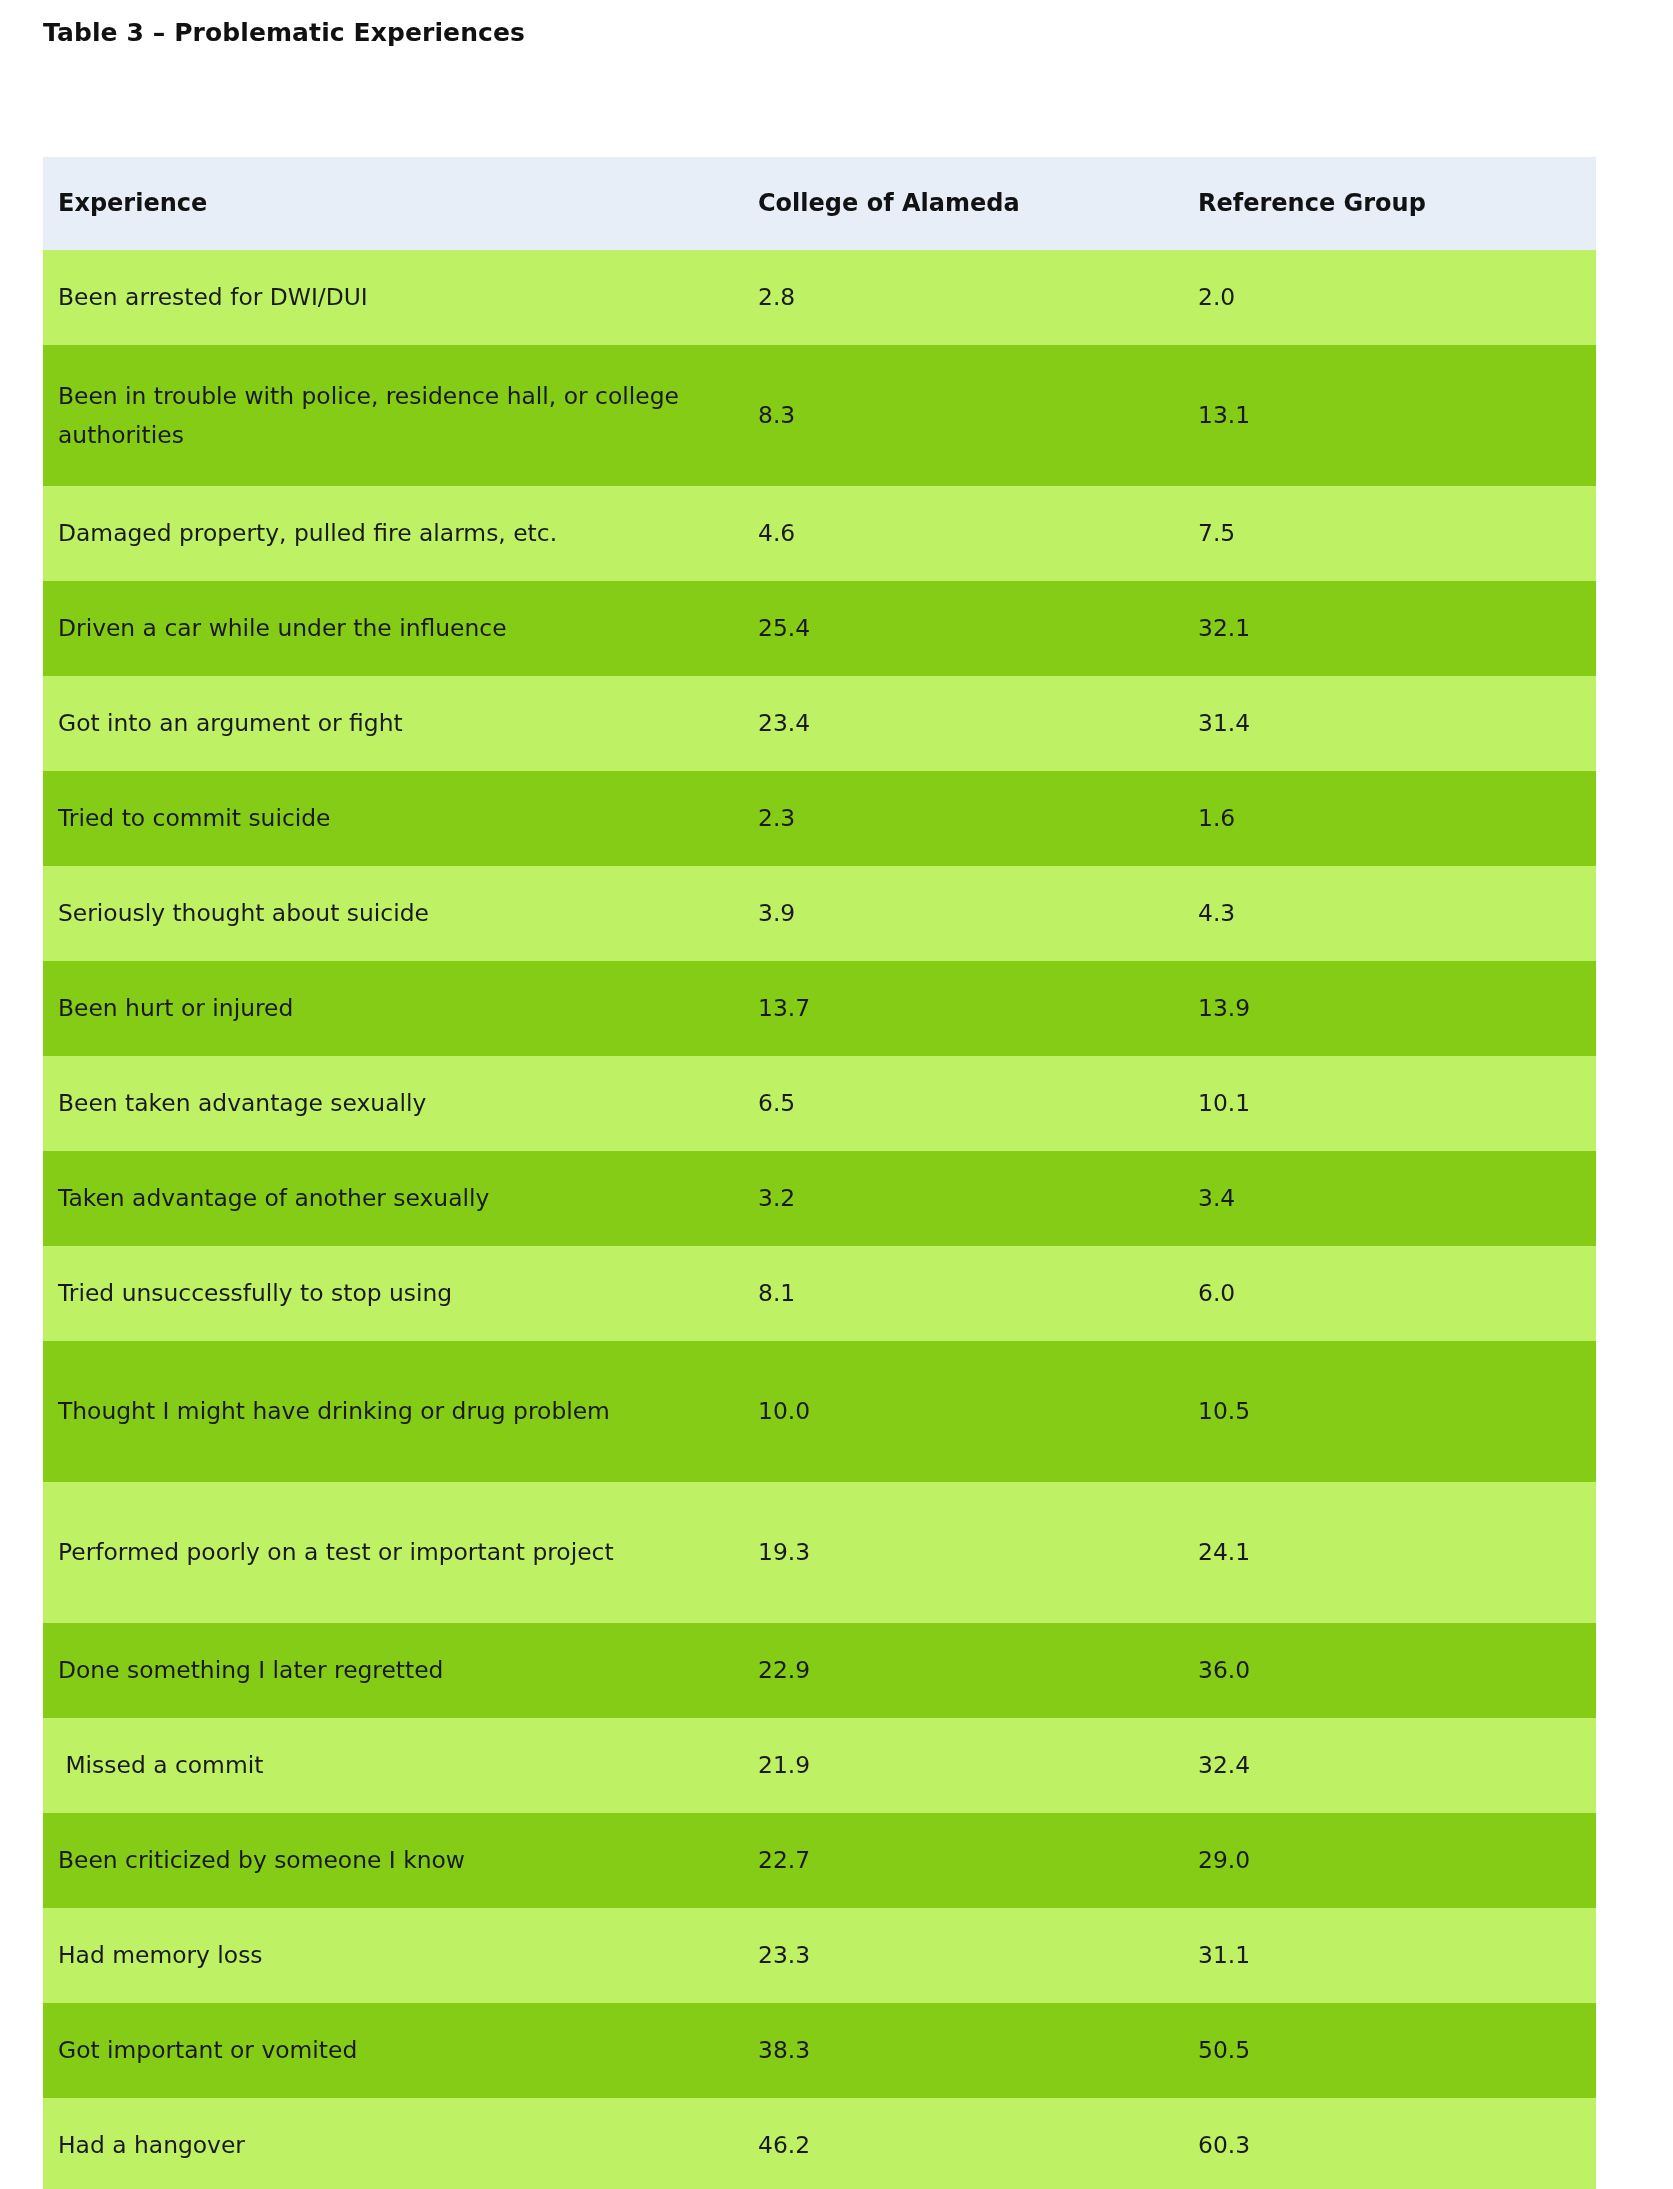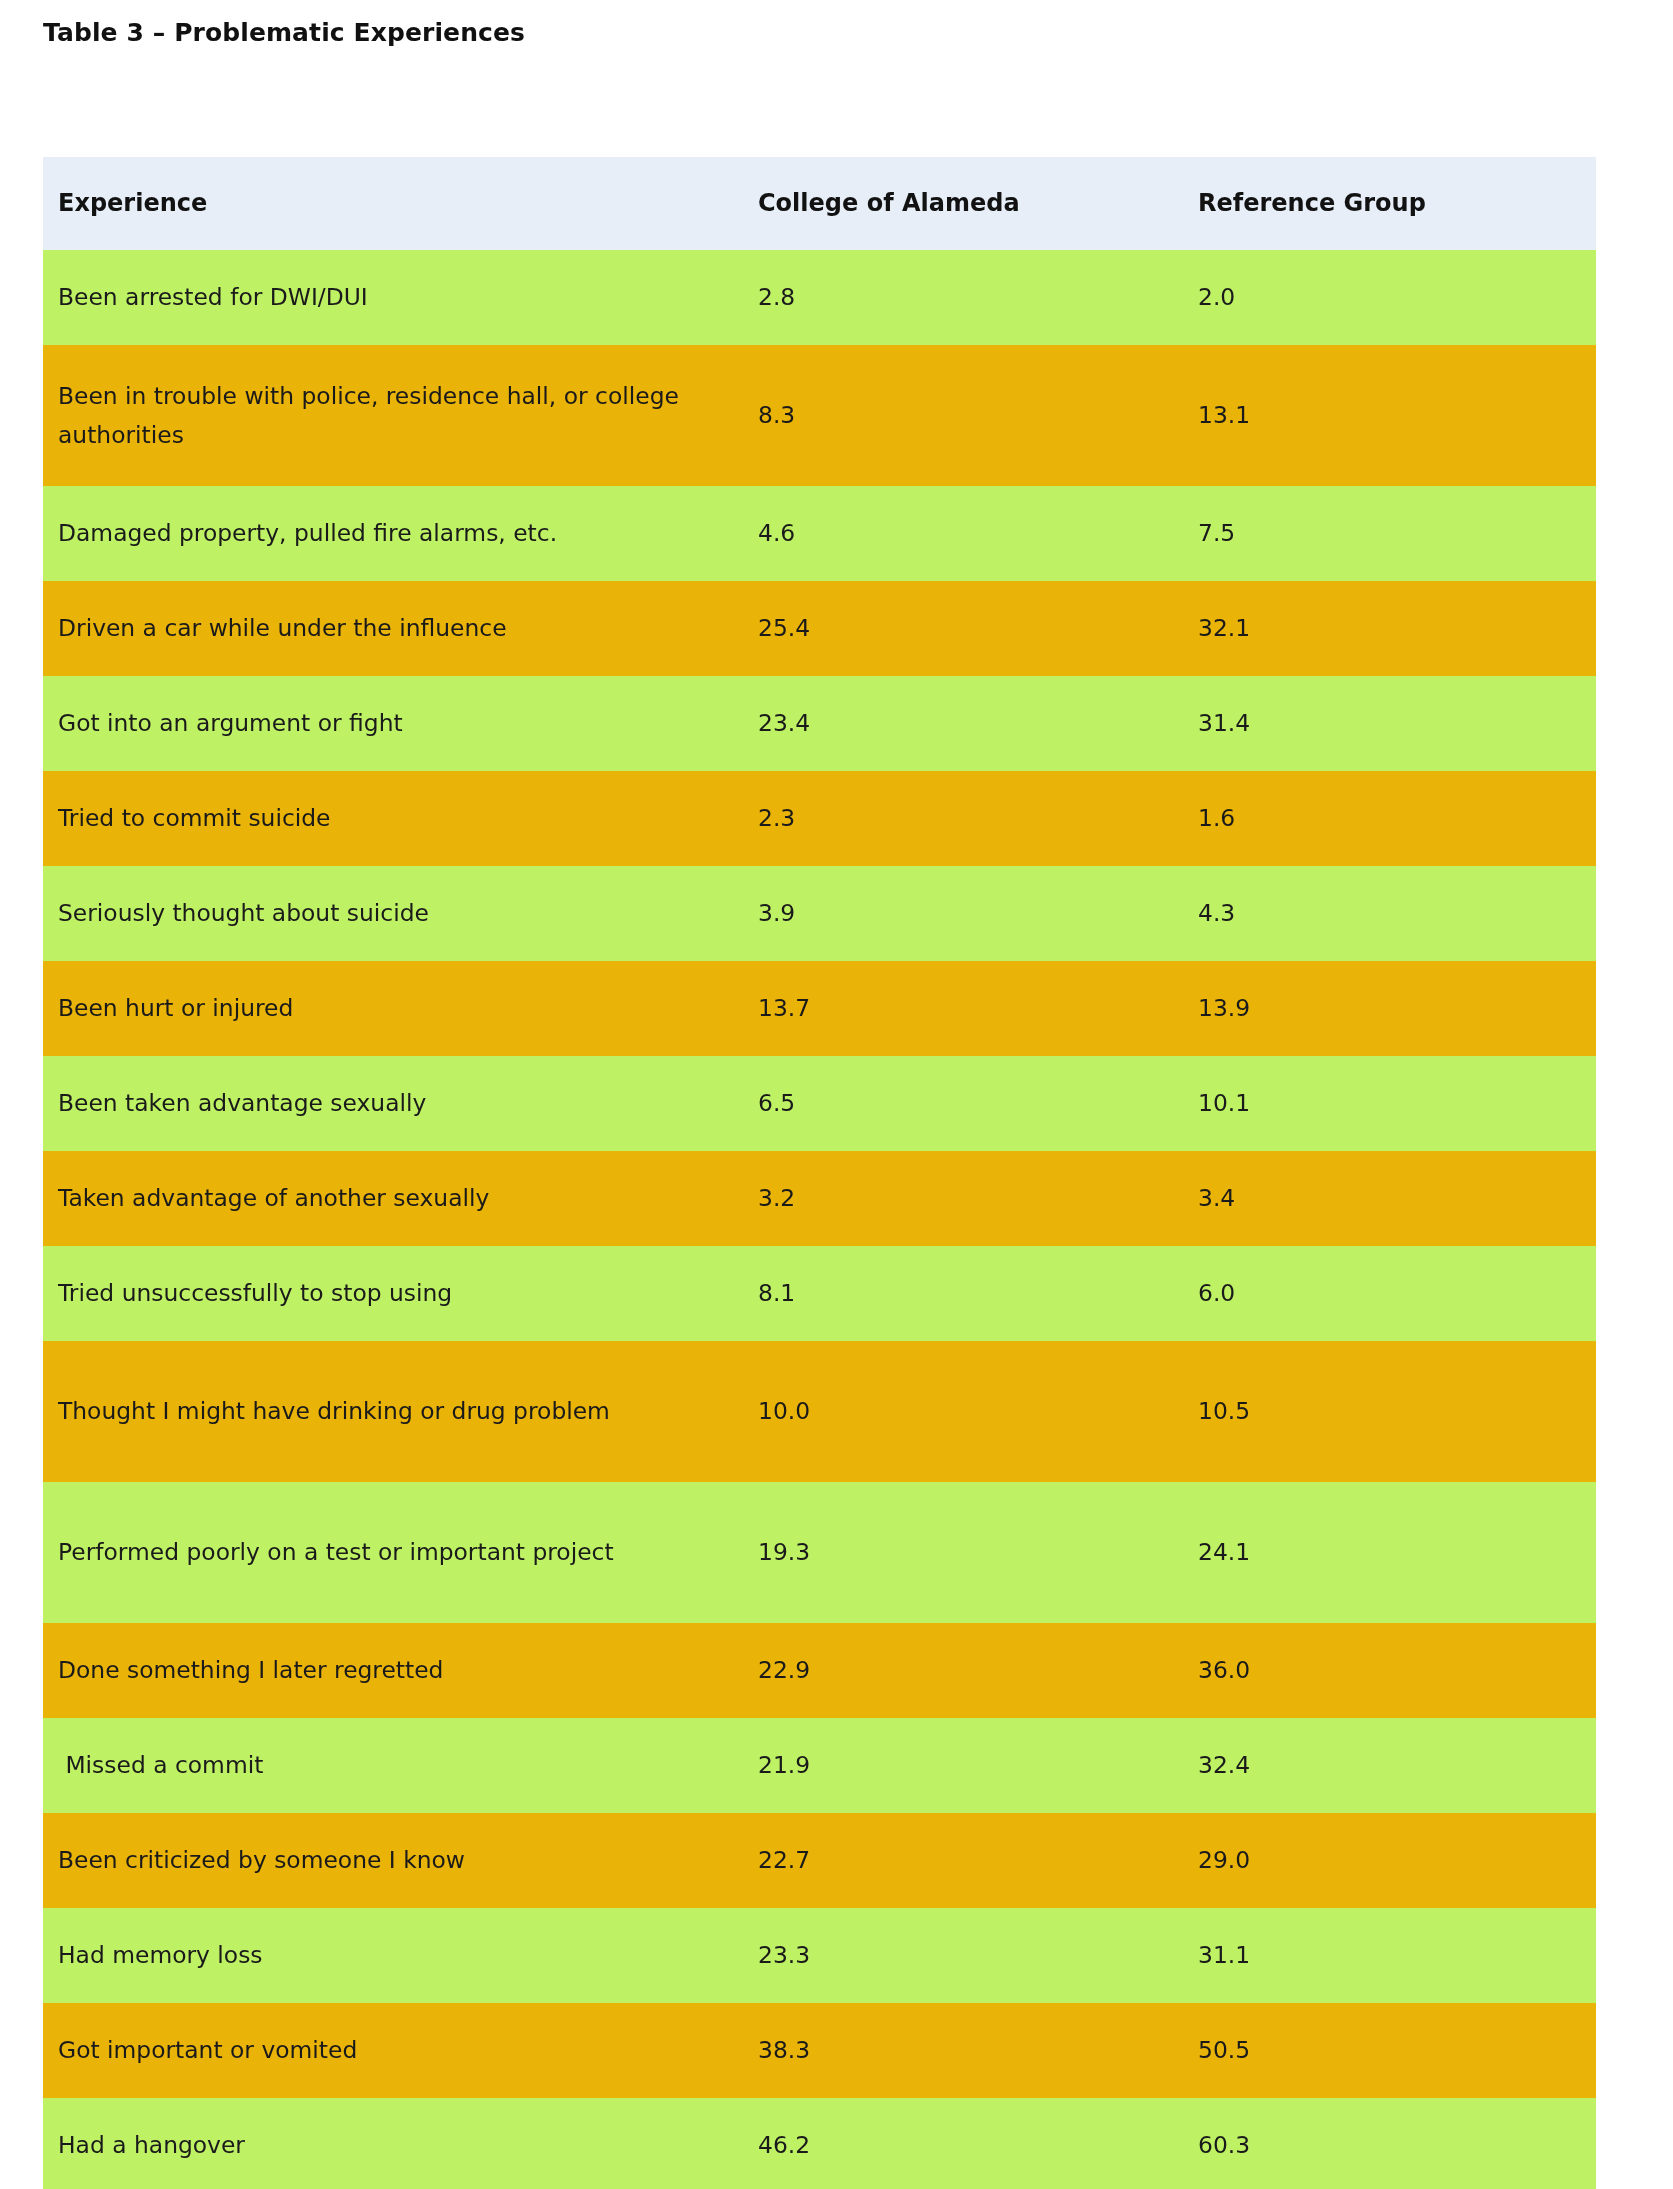--- a/index.html
+++ b/index.html
@@ -65,21 +65,21 @@
     padding: 0;
     height: 93px;
     vertical-align: middle;
     line-height: 1.35;
   }
 
   thead th.h-exp { padding-left: 15px; }
   thead th.h-coa { padding-left: 38px; }
   thead th.h-ref { padding-left: 40px; }
 
-  tbody tr.row-shaded { background: #eab308; }
+  tbody tr.row-shaded { background: #84cc16; }
   tbody tr.row-plain  { background: #bef264; }
 
   tbody td {
     font-size: 23.4px;
     font-weight: normal;
     color: #1a1a1a;
     padding: 0;
     vertical-align: middle;
     line-height: 1.63;
   }

